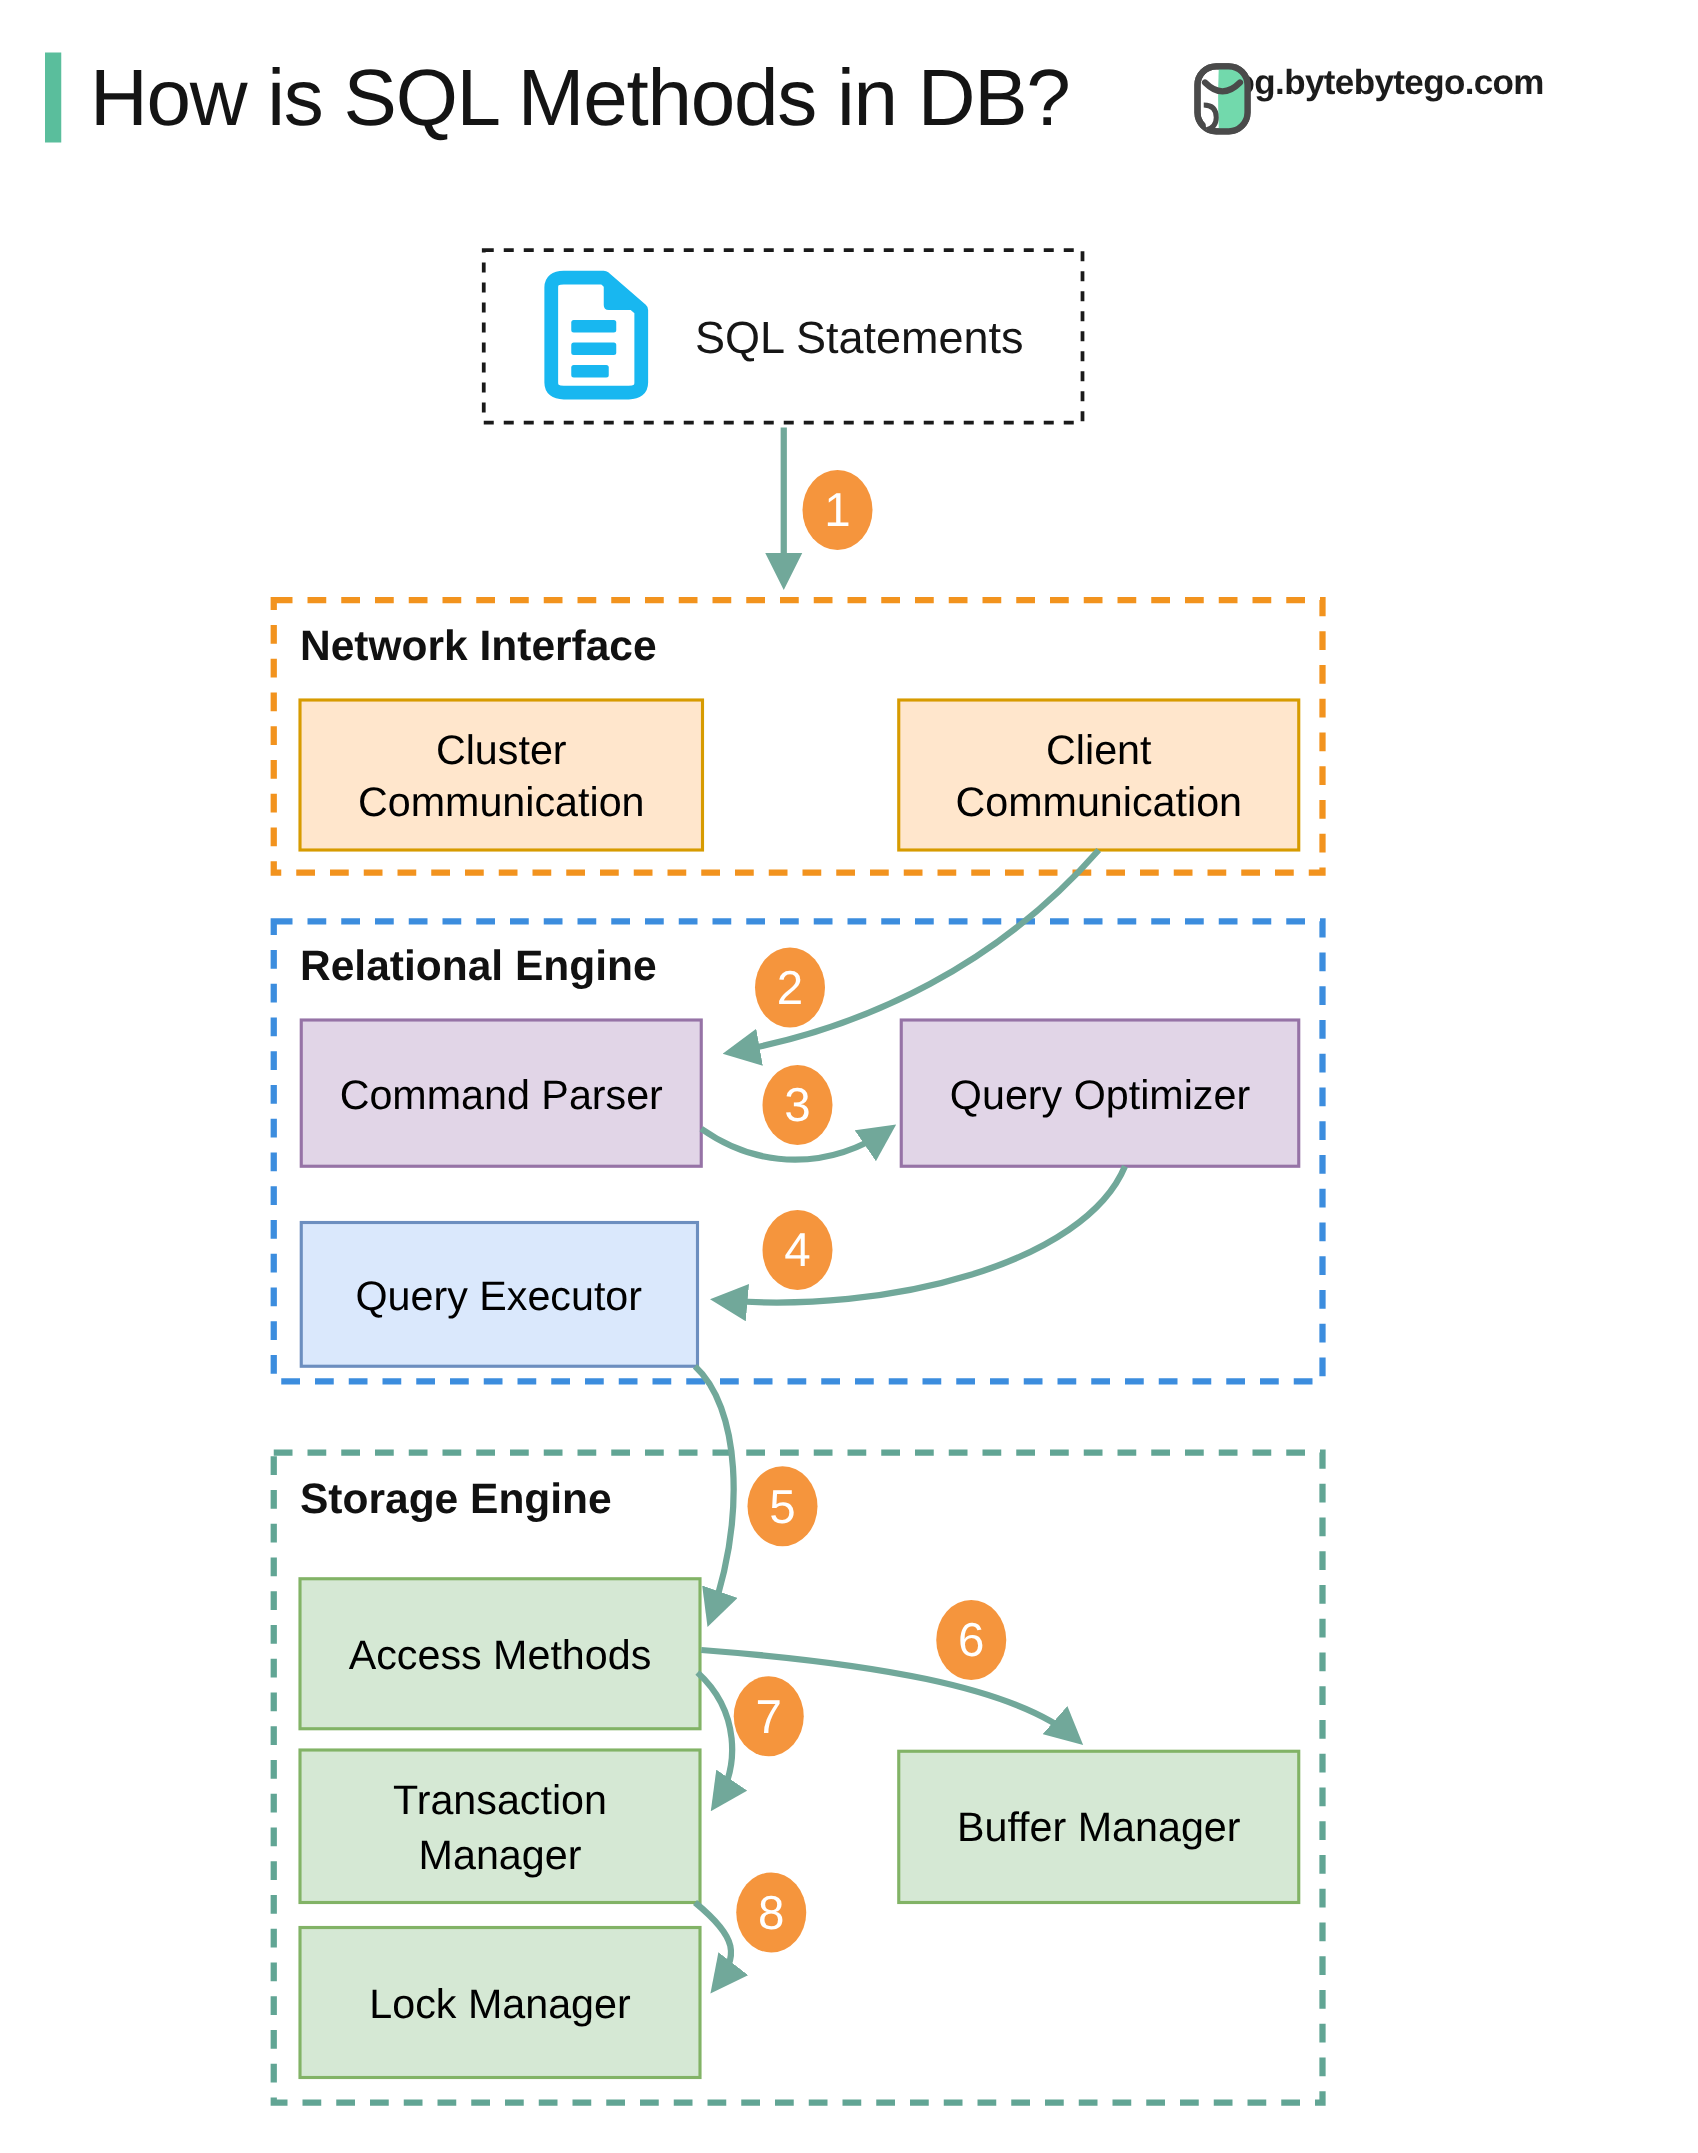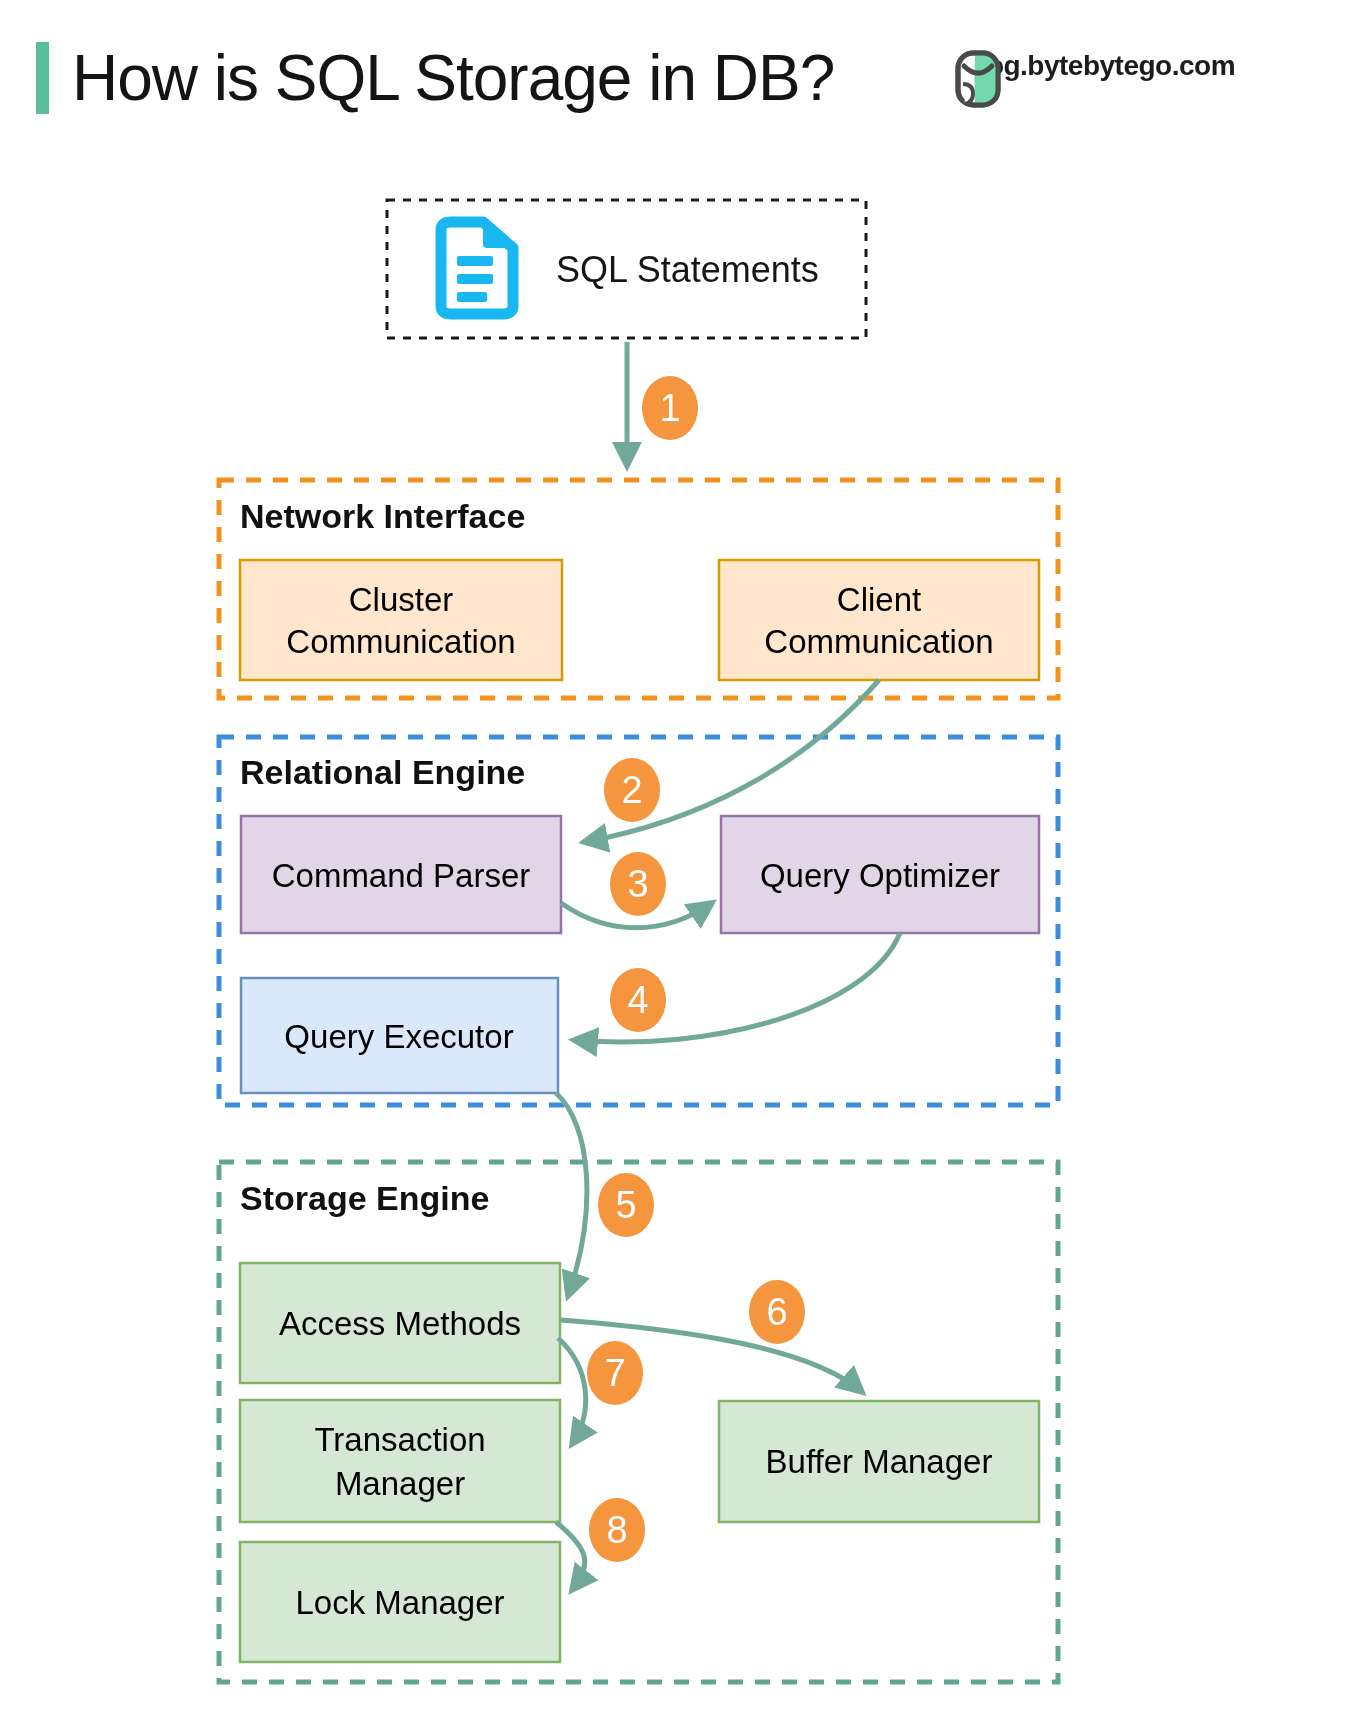--- a/index.html
+++ b/index.html
@@ -24,21 +24,21 @@
   .node-label{font:400 33px "Liberation Sans", sans-serif;fill:#000000;text-anchor:middle;}
   .src-label{font:400 36px "Liberation Sans", sans-serif;fill:#161616;}
   .badge-num{font:400 38px "Liberation Sans", sans-serif;fill:#ffffff;text-anchor:middle;}
 </style>
 </head>
 <body>
 
 <div class="canvas">
 
   <div class="accent-bar"></div>
-  <h1 class="page-title">How is SQL Storage in DB?</h1>
+  <h1 class="page-title">How is SQL Methods in DB?</h1>
 
   <div class="brand">
     <span>
       <svg width="46" height="58" viewBox="0 0 46 58">
         <rect x="3" y="3" width="40" height="52" rx="15" fill="#ffffff" stroke="#4A4A4A" stroke-width="5"></rect>
         <path d="M20 5 H28 Q41 5 41 20 V38 Q41 53 28 53 H20 Q19 30 20 5 Z" fill="#72D9AC"></path>
         <rect x="3" y="3" width="40" height="52" rx="15" fill="none" stroke="#4A4A4A" stroke-width="5"></rect>
         <path d="M9 16 Q23 30 37 16" fill="none" stroke="#4A4A4A" stroke-width="5" stroke-linecap="round"></path>
         <path d="M8 34 Q18 34 18 44 Q18 52 10 54" fill="#ffffff" stroke="#4A4A4A" stroke-width="4"></path>
       </svg>

